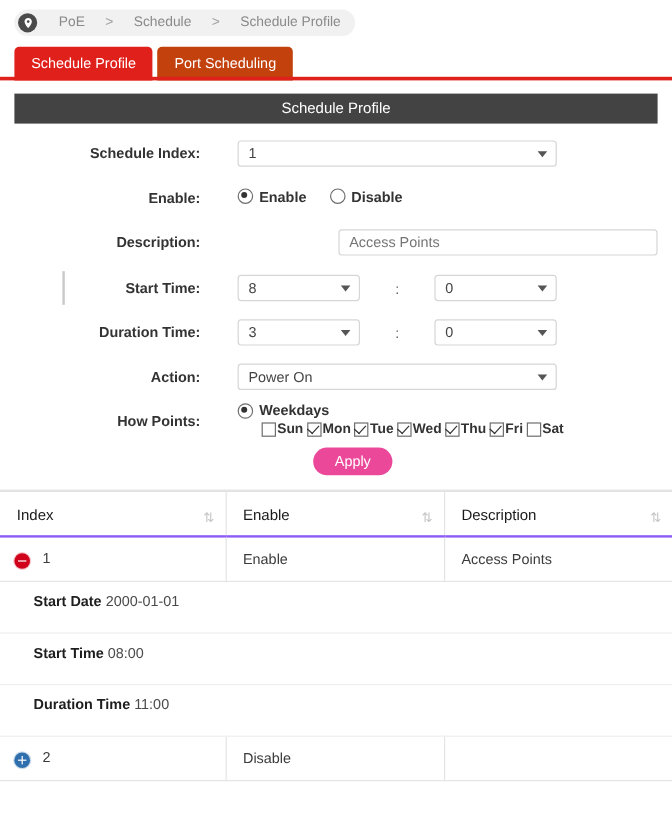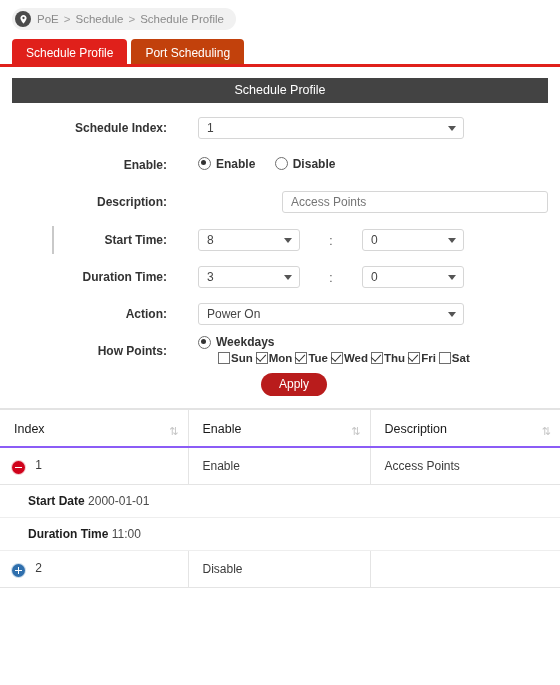--- a/index.html
+++ b/index.html
@@ -22,20 +22,21 @@
     padding: 8px 0 0 12px;
   }
   .breadcrumb {
     display: inline-flex;
     align-items: center;
     background: #f1f1f1;
     border-radius: 11px;
     height: 22px;
     padding: 0 12px 0 3px;
     box-sizing: border-box;
+    gap: 12px;
   }
   .pin-icon {
     width: 16px;
     height: 16px;
     border-radius: 50%;
     background: #4b4b4b;
     display: inline-flex;
     align-items: center;
     justify-content: center;
     margin-right: 6px;
@@ -248,21 +249,21 @@
     transform: rotate(42deg);
   }
 
   .apply-row {
     text-align: center;
     padding-left: 28px;
     margin-top: -4px;
   }
   .apply-btn {
     display: inline-block;
-    background: #b91c1c;
+    background: #ec4899;
     color: #ffffff;
     border: none;
     border-radius: 13px;
     height: 23px;
     line-height: 23px;
     padding: 0 18px;
     font-size: 12px;
     font-family: "Liberation Sans", sans-serif;
     cursor: pointer;
   }
@@ -333,21 +334,21 @@
   .exp-icon .bar-h {
     width: 7px; height: 1.6px; background: #ffffff; position: absolute;
   }
   .exp-icon .bar-v {
     width: 1.6px; height: 7px; background: #ffffff; position: absolute;
   }
   .exp-icon-inner { position: relative; width: 7px; height: 7px; display:block; }
 
   .detail-td {
     border-bottom: 1px solid #eeeeee;
-    padding: 9px 0 9px 28px;
+    padding: 9px 0 19px 28px;
     color: #3b3b3b;
     font-size: 12px;
   }
   .detail-k { font-weight: bold; color: #1e1e1e; }
   .detail-v { color: #4a4a4a; }
   .detail-k.wide-gap { margin-right: 18px; display: inline-block; }
 </style>
 </head>
 <body>
 
@@ -529,20 +530,26 @@
       <td class="td">Access Points</td>
     </tr>
     <tr>
       <td class="detail-td" colspan="3">
         <span class="detail-k">Start Date</span>
         <span class="detail-v">2000-01-01</span>
       </td>
     </tr>
     <tr>
       <td class="detail-td" colspan="3">
+        <span class="detail-k">Start Time</span>
+        <span class="detail-v">08:00</span>
+      </td>
+    </tr>
+    <tr>
+      <td class="detail-td" colspan="3">
         <span class="detail-k">Duration Time</span>
         <span class="detail-v">11:00</span>
       </td>
     </tr>
 
     <tr>
       <td class="td idx">
         <span class="exp-icon plus">
           <span class="exp-icon-inner">
             <span class="bar-h" style="top:2.7px;left:0;"></span>

